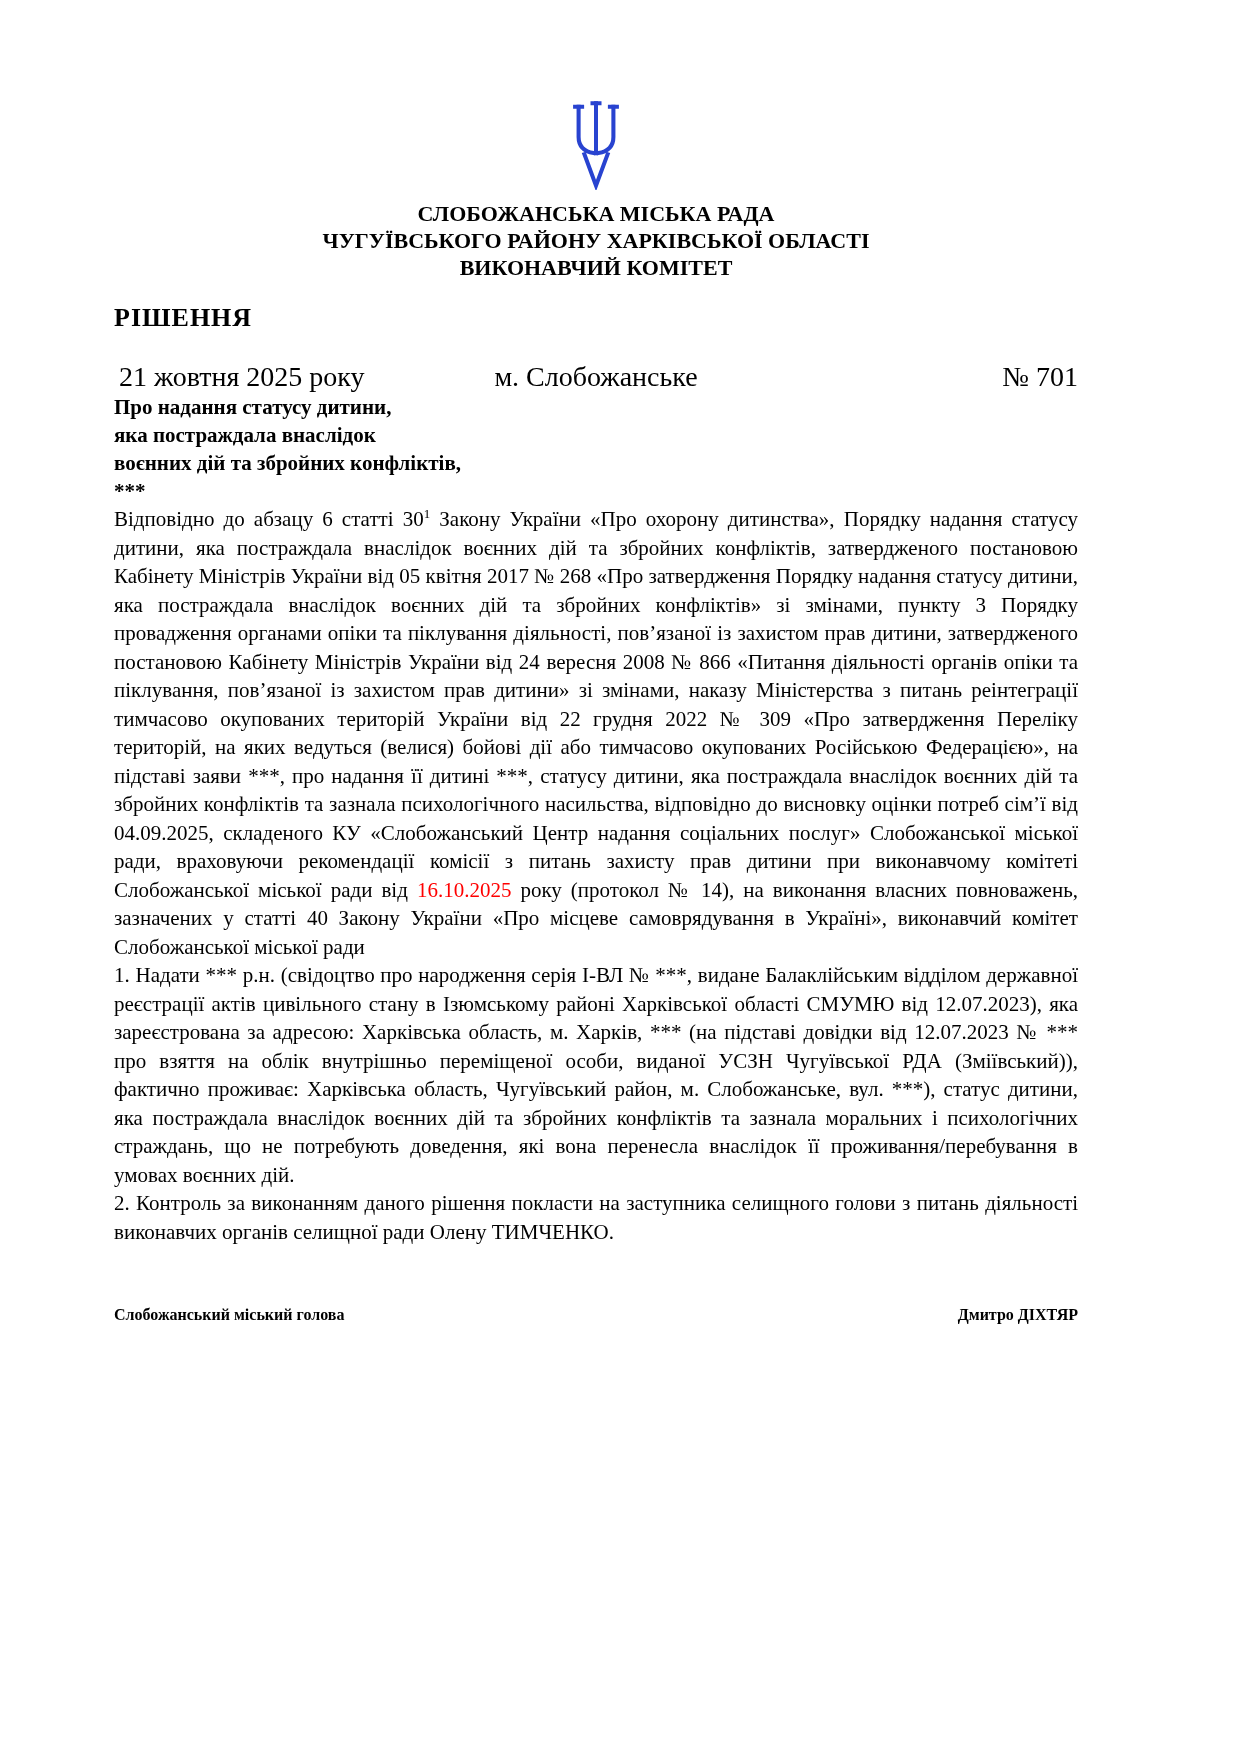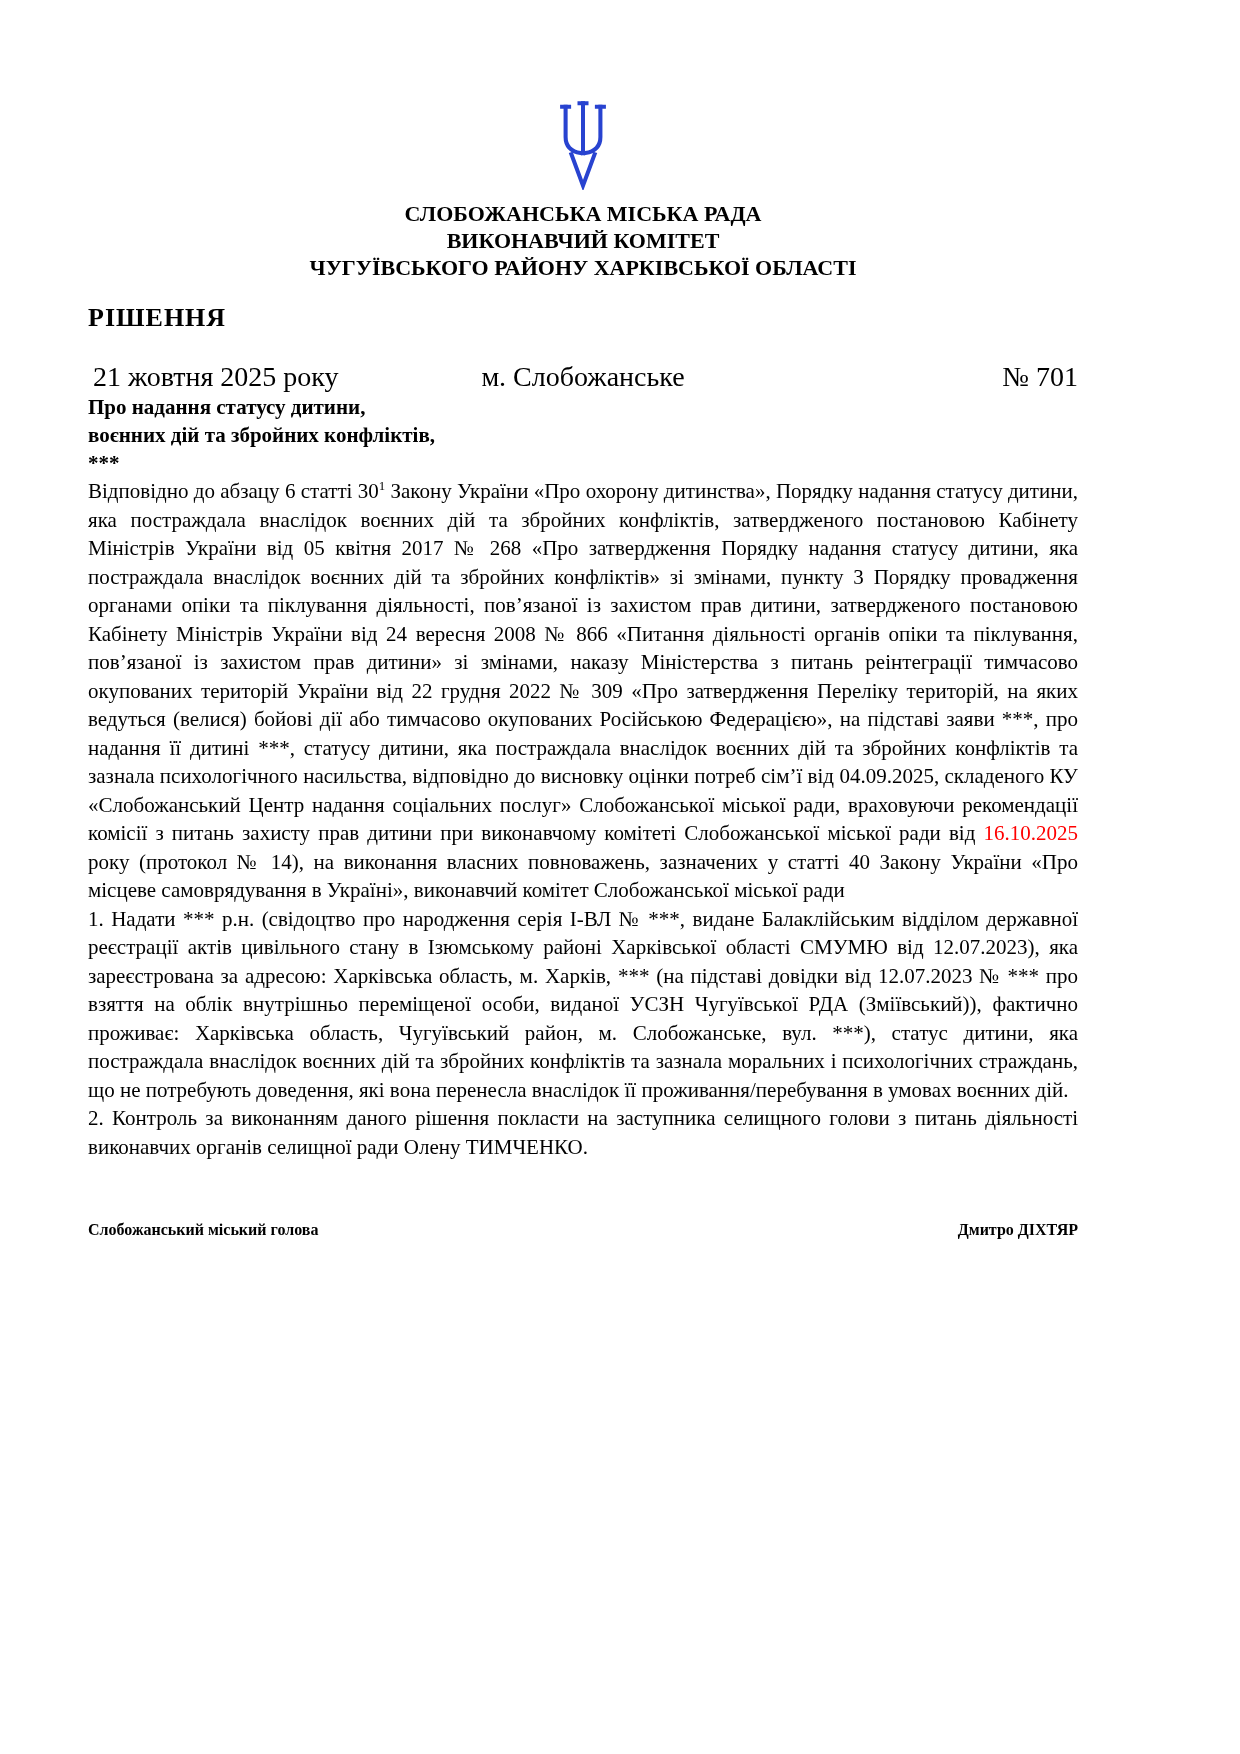--- a/index.html
+++ b/index.html
@@ -5,21 +5,21 @@
   * { margin: 0; padding: 0; box-sizing: border-box; }
   html, body { background: #ffffff; }
   .page {
     position: relative;
     width: 1240px;
     height: 1754px;
     margin: 0 auto;
     background: #ffffff;
     color: #000000;
     font-family: "Liberation Serif", serif;
-    padding: 100px 162px 0 88px;
+    padding: 100px 162px 0 114px;
     border-radius: 29px;
   }
   .emblem-wrap {
     display: flex;
     justify-content: center;
     margin-bottom: 10px;
   }
   .org-block {
     text-align: center;
     font-weight: bold;
@@ -86,34 +86,35 @@
         <path d="M80 10 v52 c0 16 -10 25 -26 28"></path>
         <path d="M50 4 v86"></path>
         <path d="M14 10 h12 M74 10 h12 M44 4 h12"></path>
         <path d="M30 92 L50 146 L70 92"></path>
       </g>
     </svg>
   </div>
 
   <div class="org-block">
     <div>СЛОБОЖАНСЬКА МІСЬКА РАДА</div>
+    <div>ЧУГУЇВСЬКОГО РАЙОНУ ХАРКІВСЬКОЇ ОБЛАСТІ</div>
     <div>ВИКОНАВЧИЙ КОМІТЕТ</div>
-    <div>ЧУГУЇВСЬКОГО РАЙОНУ ХАРКІВСЬКОЇ ОБЛАСТІ</div>
   </div>
 
   <div class="doc-type">РІШЕННЯ</div>
 
   <div class="meta-row">
     <span class="meta-date">21 жовтня 2025 року</span>
     <span class="meta-place">м. Слобожанське</span>
     <span class="meta-num">№ 701</span>
   </div>
 
   <div class="subject">
     <div>Про надання статусу дитини,</div>
+    <div>яка постраждала внаслідок</div>
     <div>воєнних дій та збройних конфліктів,</div>
     <div>***</div>
   </div>
 
   <p class="body-par preamble"><span>Відповідно до абзацу 6 статті 30</span><sup class="fn">1</sup><span> Закону України «Про охорону дитинства», Порядку надання статусу дитини, яка постраждала внаслідок воєнних дій та збройних конфліктів, затвердженого постановою Кабінету Міністрів України від 05 квітня 2017 № 268 «Про затвердження Порядку надання статусу дитини, яка постраждала внаслідок воєнних дій та збройних конфліктів» зі змінами, пункту 3 Порядку провадження органами опіки та піклування діяльності, пов’язаної із захистом прав дитини, затвердженого постановою Кабінету Міністрів України від 24 вересня 2008 № 866 «Питання діяльності органів опіки та піклування, пов’язаної із захистом прав дитини» зі змінами, наказу Міністерства з питань реінтеграції тимчасово окупованих територій України від 22 грудня 2022 № 309 «Про затвердження Переліку територій, на яких ведуться (велися) бойові дії або тимчасово окупованих Російською Федерацією», на підставі заяви ***, про надання її дитині ***, статусу дитини, яка постраждала внаслідок воєнних дій та збройних конфліктів та зазнала психологічного насильства, відповідно до висновку оцінки потреб сім’ї від 04.09.2025, складеного КУ «Слобожанський Центр надання соціальних послуг» Слобожанської міської ради, враховуючи рекомендації комісії з питань захисту прав дитини при виконавчому комітеті Слобожанської міської ради від </span><span class="red-date">16.10.2025</span><span> року (протокол № 14), на виконання власних повноважень, зазначених у статті 40 Закону України «Про місцеве самоврядування в Україні», виконавчий комітет Слобожанської міської ради</span></p>
 
 
   <p class="body-par">1. Надати *** р.н. (свідоцтво про народження серія І-ВЛ № ***, видане Балаклійським відділом державної реєстрації актів цивільного стану в Ізюмському районі Харківської області СМУМЮ від 12.07.2023), яка зареєстрована за адресою: Харківська область, м. Харків, *** (на підставі довідки від 12.07.2023 № *** про взяття на облік внутрішньо переміщеної особи, виданої УСЗН Чугуївської РДА (Зміївський)), фактично проживає: Харківська область, Чугуївський район, м. Слобожанське, вул. ***), статус дитини, яка постраждала внаслідок воєнних дій та збройних конфліктів та зазнала моральних і психологічних страждань, що не потребують доведення, які вона перенесла внаслідок її проживання/перебування в умовах воєнних дій.</p>
 
   <p class="body-par">2. Контроль за виконанням даного рішення покласти на заступника селищного голови з питань діяльності виконавчих органів селищної ради Олену ТИМЧЕНКО.</p>

